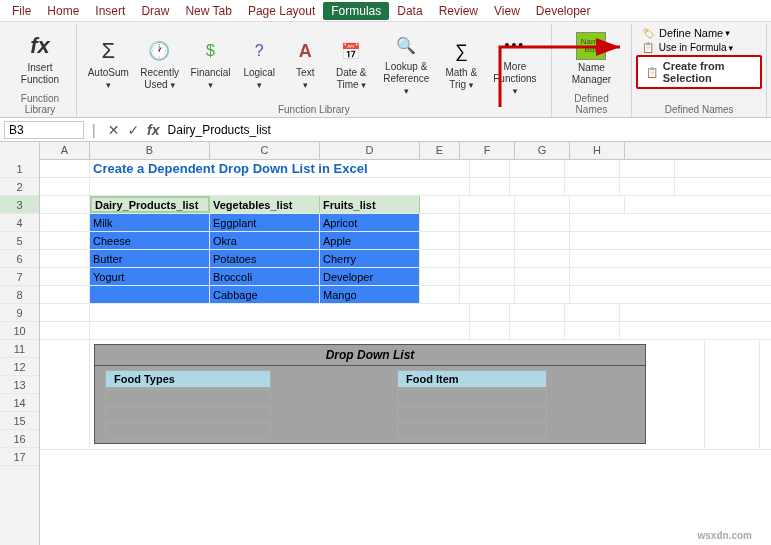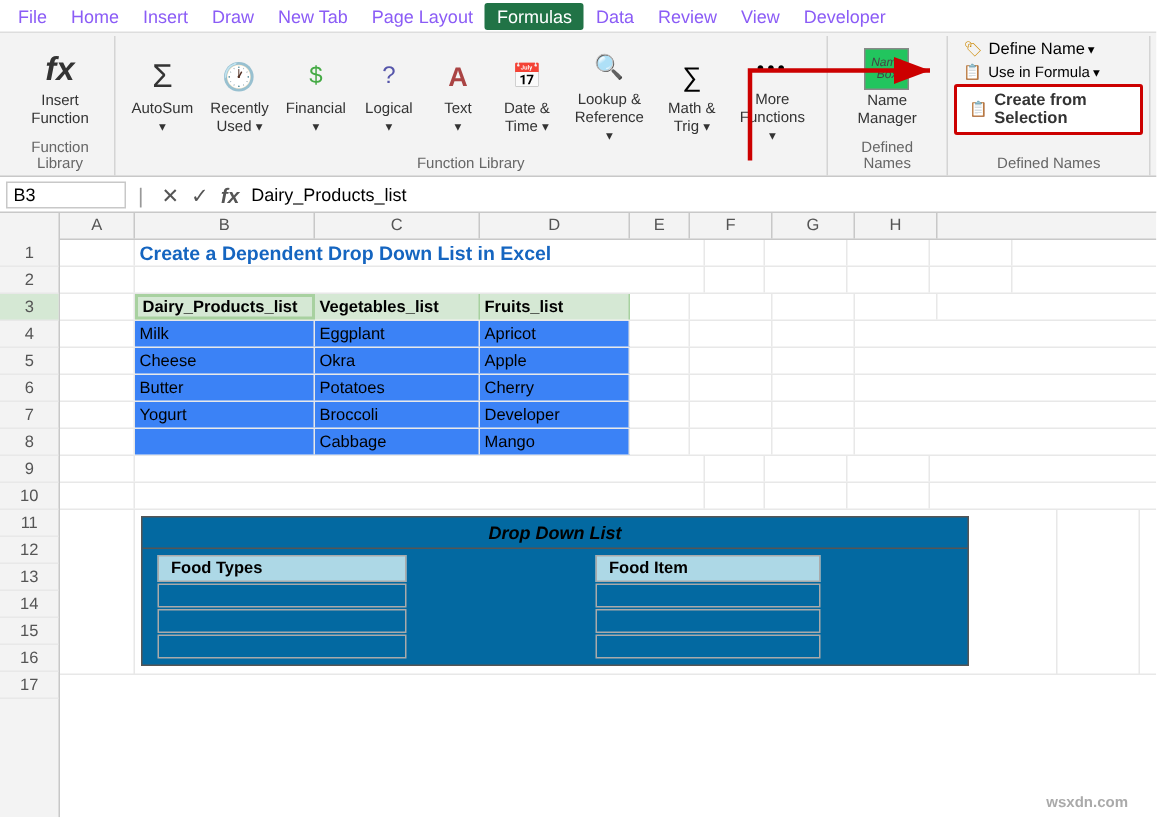--- a/index.html
+++ b/index.html
@@ -1,20 +1,20 @@
 <!DOCTYPE html>
 <html><head>
   <meta charset="utf-8">
   <style>
     * { box-sizing: border-box; margin: 0; padding: 0; }
     body { font-family: 'Segoe UI', Arial, sans-serif; font-size: 12px; background: #fff; width: 771px; height: 545px; overflow: hidden; }
 
     
     .menu-bar { display: flex; align-items: center; background: #fff; border-bottom: 1px solid #ddd; height: 22px; padding: 0 4px; }
-    .menu-item { padding: 2px 8px; font-size: 12px; cursor: pointer; color: #8b5cf6; }
+    .menu-item { padding: 2px 8px; font-size: 12px; cursor: pointer; color: #7f1d1d; }
     .menu-item.active { background: #217346; color: #fff; border-radius: 2px; }
 
     
     .ribbon { background: #f3f3f3; border-bottom: 1px solid #c8c8c8; }
     
     .ribbon-content { display: flex; align-items: stretch; padding: 2px 4px 0; min-height: 80px; }
     .ribbon-group { display: flex; flex-direction: column; align-items: center; padding: 2px 6px; border-right: 1px solid #d4d4d4; }
     .ribbon-group-label { font-size: 10px; color: #666; margin-top: auto; padding-top: 4px; text-align: center; }
     .ribbon-buttons { display: flex; align-items: center; flex: 1; }
     .ribbon-btn { display: flex; flex-direction: column; align-items: center; padding: 3px 6px; cursor: pointer; border-radius: 3px; min-width: 44px; }
@@ -49,21 +49,21 @@
 
     .grid { display: flex; flex-direction: column; flex: 1; }
     .grid-row { display: flex; border-bottom: 1px solid #e8e8e8; }
     .cell { border-right: 1px solid #e8e8e8; padding: 1px 3px; font-size: 12px; overflow: hidden; white-space: nowrap; display: flex; align-items: center; }
     .cell.selected { border: 2px solid #1e7e34; }
     .cell.header-cell { background: #d5e8d4; font-weight: 600; font-size: 11px; border-color: #a8d1a0; }
     .cell.data-cell { background: #3b82f6; font-size: 11px; }
     .cell.title-cell { color: #1565c0; font-weight: 700; font-size: 13px; }
 
     
-    .dropdown-list-box { border: 1px solid #555; margin: 2px; background: #0369a1; }
+    .dropdown-list-box { border: 1px solid #555; margin: 2px; background: #a3a3a3; }
     .ddb-title { text-align: center; font-weight: 700; font-size: 12px; padding: 3px 0; border-bottom: 1px solid #555; font-style: italic; }
     .ddb-content { display: flex; padding: 4px; }
     .ddb-section { display: flex; flex-direction: column; margin: 0 6px; }
     .ddb-label { background: #add8e6; font-weight: 600; font-size: 11px; padding: 2px 8px; border: 1px solid #aaa; text-align: left; }
     .ddb-input-row { border: 1px solid #aaa; height: 16px; margin-top: 1px; }
 
     .row-h { height: 18px; }
   </style>
 </head>
 <body>
@@ -136,21 +136,21 @@
             <div class="btn-label">More<br>Functions <span style="font-size:9px;">▾</span></div>
           </div>
         </div>
         <div class="ribbon-group-label">Function Library</div>
       </div>
 
       <div class="ribbon-group">
         <div class="ribbon-buttons">
           <div class="ribbon-btn" style="min-width:52px;">
             <div class="btn-icon" style="font-size:14px; position:relative;">
-              <div style="width:30px; height:28px; border:1px solid #888; background:#22c55e; display:flex; align-items:center; justify-content:center; font-size:10px; line-height:1;font-style:italic;">
+              <div style="width:30px; height:28px; border:1px solid #888; background:#84cc16; display:flex; align-items:center; justify-content:center; font-size:10px; line-height:1;">
                 <div style="font-size:8px; color:#444; text-align:center;">Name<br>Box</div>
               </div>
             </div>
             <div class="btn-label">Name Manager</div>
           </div>
         </div>
         <div class="ribbon-group-label">Defined Names</div>
       </div>
 
       <div style="display:flex; flex-direction:column; padding:2px 4px; border-right:1px solid #d4d4d4; justify-content:flex-start;">

